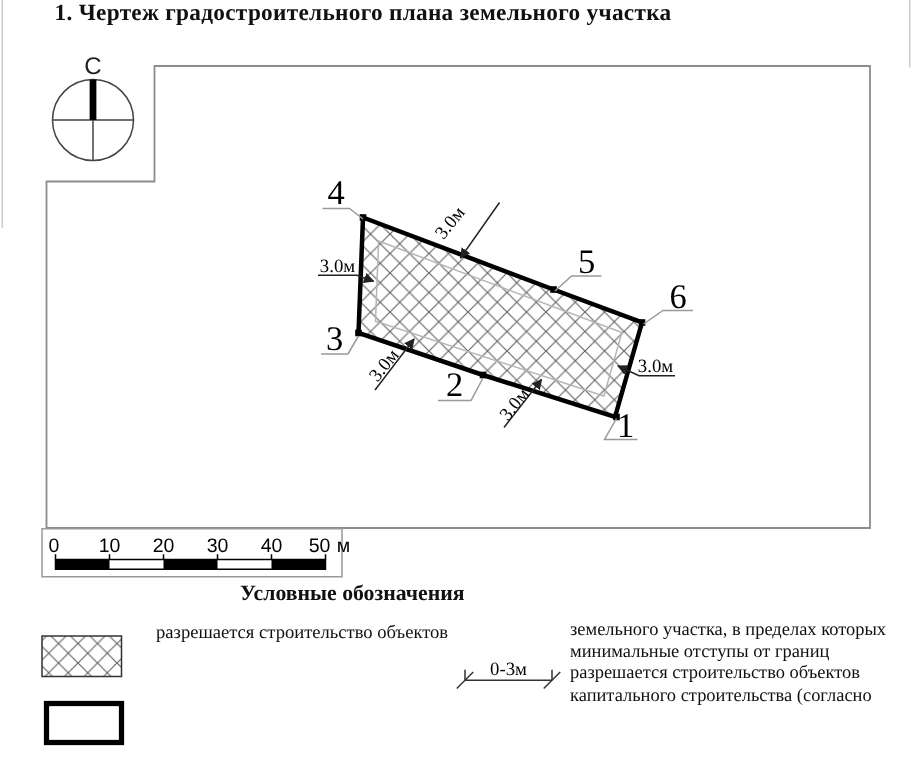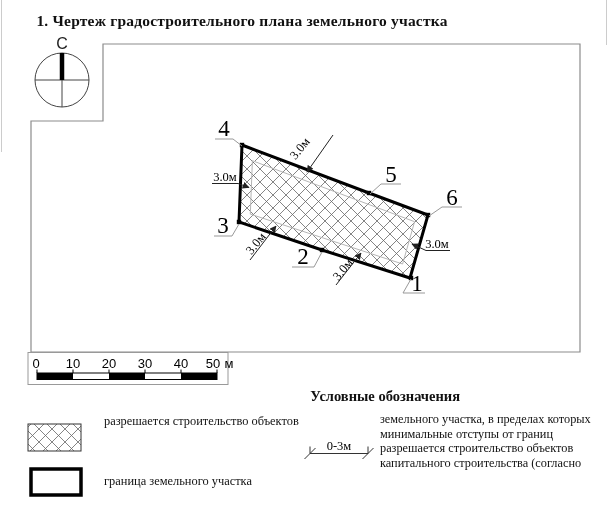--- a/index.html
+++ b/index.html
@@ -1,20 +1,20 @@
 <!DOCTYPE html>
 <html><head>
 <meta charset="utf-8">
 <style>
   html,body{margin:0;padding:0;background:#fff;}
   .page{position:relative;width:608px;height:510px;background:#ffffff;overflow:hidden;
         font-family:"Liberation Serif", serif;color:#111;}
   .abs{position:absolute;}
-  .title{top:12px;left:0;width:484px;text-align:center;font-weight:bold;font-size:15.5px;letter-spacing:.2px;}
-  .legend-heading{top:388px;left:160px;width:300px;text-align:right;font-weight:bold;font-size:14.5px;}
+  .title{top:0;left:0;width:484px;text-align:center;font-weight:bold;font-size:15.5px;letter-spacing:.2px;}
+  .legend-heading{top:388px;left:160px;width:300px;text-align:left;font-weight:bold;font-size:14.5px;}
   .leg-text{font-size:12.4px;line-height:15px;}
   .leg-text-3{font-size:12.3px;line-height:14.6px;}
   sup{font-size:9px;}
   svg text{font-family:"Liberation Serif", serif;}
   svg text.sans{font-family:"Liberation Sans", sans-serif;}
 </style>
 </head>
 <body>
 
 <div class="page">
@@ -118,23 +118,20 @@
   </svg>
 
   <div class="abs title">1. Чертеж градостроительного плана земельного участка</div>
 
   <div class="abs legend-heading">Условные обозначения</div>
 
   <div class="abs leg-text" style="top:414px;left:104px;width:210px">
     <div>разрешается строительство объектов</div>
   </div>
 
-  <div class="abs leg-text" style="top:474px;left:104px;width:210px">
-    <div>граница земельного участка</div>
-  </div>
 
   <div class="abs leg-text-3" style="top:412px;left:380px;width:228px">
     <div>земельного участка, в пределах которых</div>
     <div>минимальные отступы от границ</div>
     <div>разрешается строительство объектов</div>
     <div>капитального строительства (согласно</div>
   </div>
 
 </div>
 

